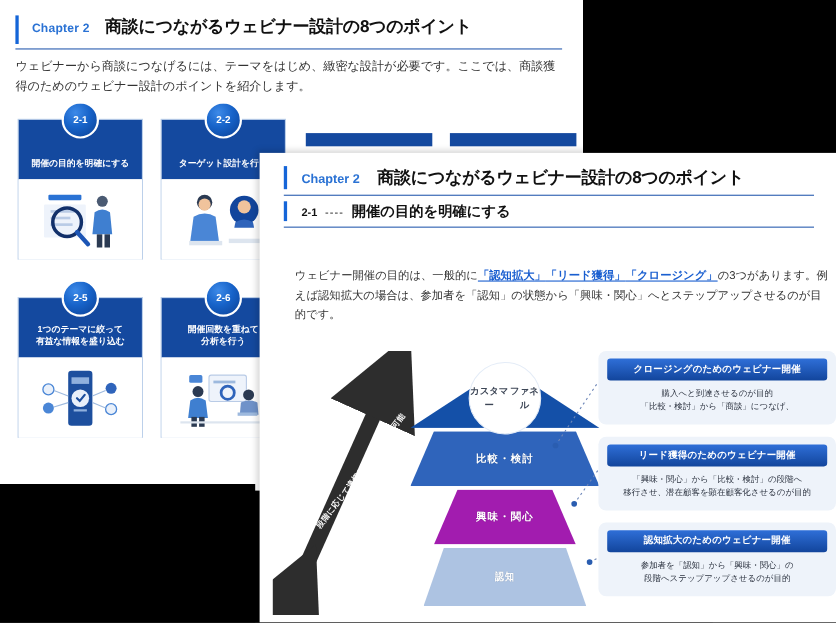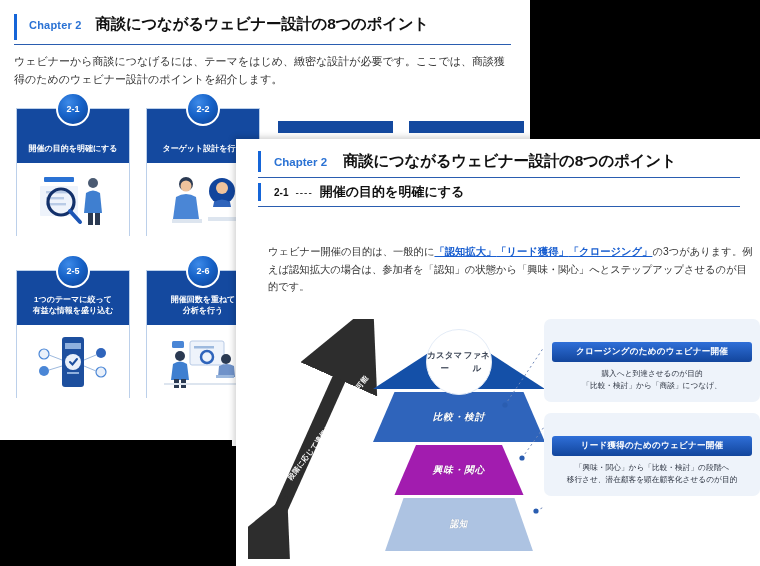--- a/index.html
+++ b/index.html
@@ -76,21 +76,21 @@
   .f-sub-title { font-size:13px; font-weight:bold; color:#111; }
   .f-rule2 { margin-top:5px; border-bottom:1.4px solid #2a5db0; }
 
   .f-body { position:absolute; left:32px; top:104px; width:486px; font-size:10.3px; color:#333; line-height:1.72; }
   .kw { color:#1a5fd0; font-weight:bold; text-decoration:underline; }
   .hl { color:#1a4fa8; font-weight:bold; background:#dbe8fb; }
 
   
   .diagram { position:absolute; left:12px; top:180px; width:512px; height:240px; }
 
-  .pyr { position:absolute; left:125px; top:14px; width:172px; height:222px;font-style:italic; }
+  .pyr { position:absolute; left:125px; top:14px; width:172px; height:222px; }
   .layer { position:absolute; left:0; width:100%; display:flex; align-items:center; justify-content:center; color:#fff; font-weight:bold; }
   .lay-txt { font-size:9.5px; letter-spacing:1px; text-shadow:0 0 1px rgba(0,0,0,.25); }
 
   .funnel-circle {
     position:absolute; left:178px; top:10px;
     width:66px; height:66px; border-radius:50%;
     background:#fff; border:1.4px solid #e4ecf7;
     display:flex; flex-direction:row; align-items:center; justify-content:center;
     color:#3d4656; font-size:8.5px; font-weight:bold; line-height:1.5; text-align:center;
     z-index:4;
@@ -100,21 +100,21 @@
   .arrow-label {
     position:absolute; left:16px; top:104px;
     transform: rotate(-53deg);
     transform-origin: center;
     color:#ffffff; font-size:7px; font-weight:bold; white-space:nowrap;
     letter-spacing:.5px;
   }
 
   .callouts { position:absolute; left:296px; top:0; width:216px; }
   .callout {
-    background:#eef3fa; border-radius:7px; padding:23px 8px 9px 8px;
+    background:#eef3fa; border-radius:7px; padding:7px 8px 9px 8px;
     margin-bottom:11px;
   }
   .callout-title {
     background: linear-gradient(180deg,#2f6fd8 0%,#12459c 100%);
     color:#fff; font-size:8.6px; font-weight:bold; text-align:center;
     padding:4px 2px; border-radius:3px; letter-spacing:.2px;
   }
   .callout-body { margin-top:6px; font-size:7.7px; color:#2c3340; text-align:center; line-height:1.62; }
 </style>
 </head>
@@ -317,18 +317,25 @@
             <div>「比較・検討」から「商談」につなげ、</div>
           </div>
         </div>
         <div class="callout">
           <div class="callout-title">リード獲得のためのウェビナー開催</div>
           <div class="callout-body">
             <div>「興味・関心」から「比較・検討」の段階へ</div>
             <div>移行させ、潜在顧客を顕在顧客化させるのが目的</div>
           </div>
         </div>
+        <div class="callout">
+          <div class="callout-title">認知拡大のためのウェビナー開催</div>
+          <div class="callout-body">
+            <div>参加者を「認知」から「興味・関心」の</div>
+            <div>段階へステップアップさせるのが目的</div>
+          </div>
+        </div>
       </div>
 
     </div>
   </div>
 
 </div>
 
 </body></html>

